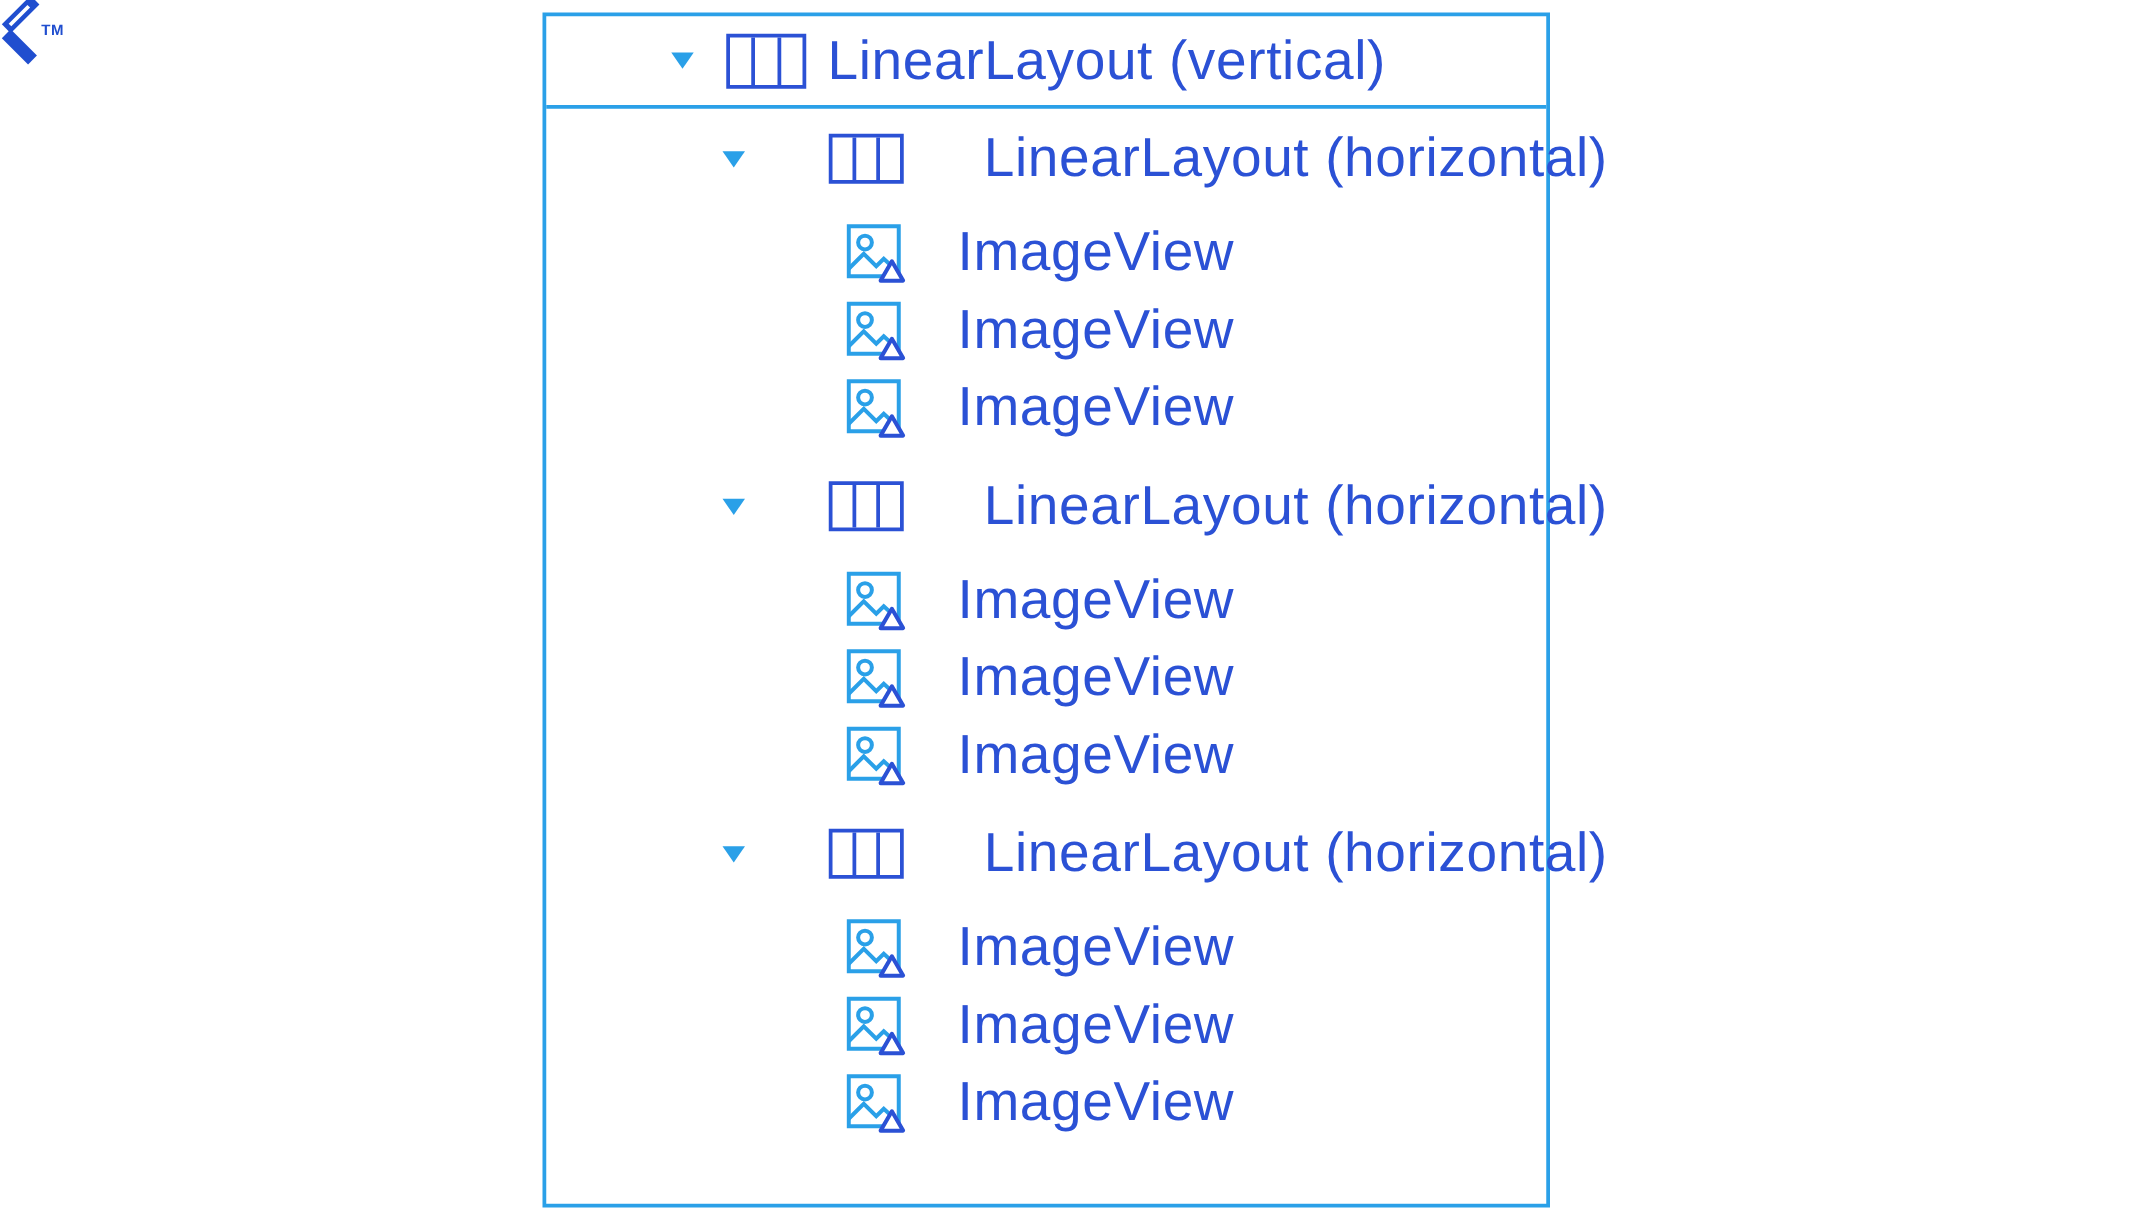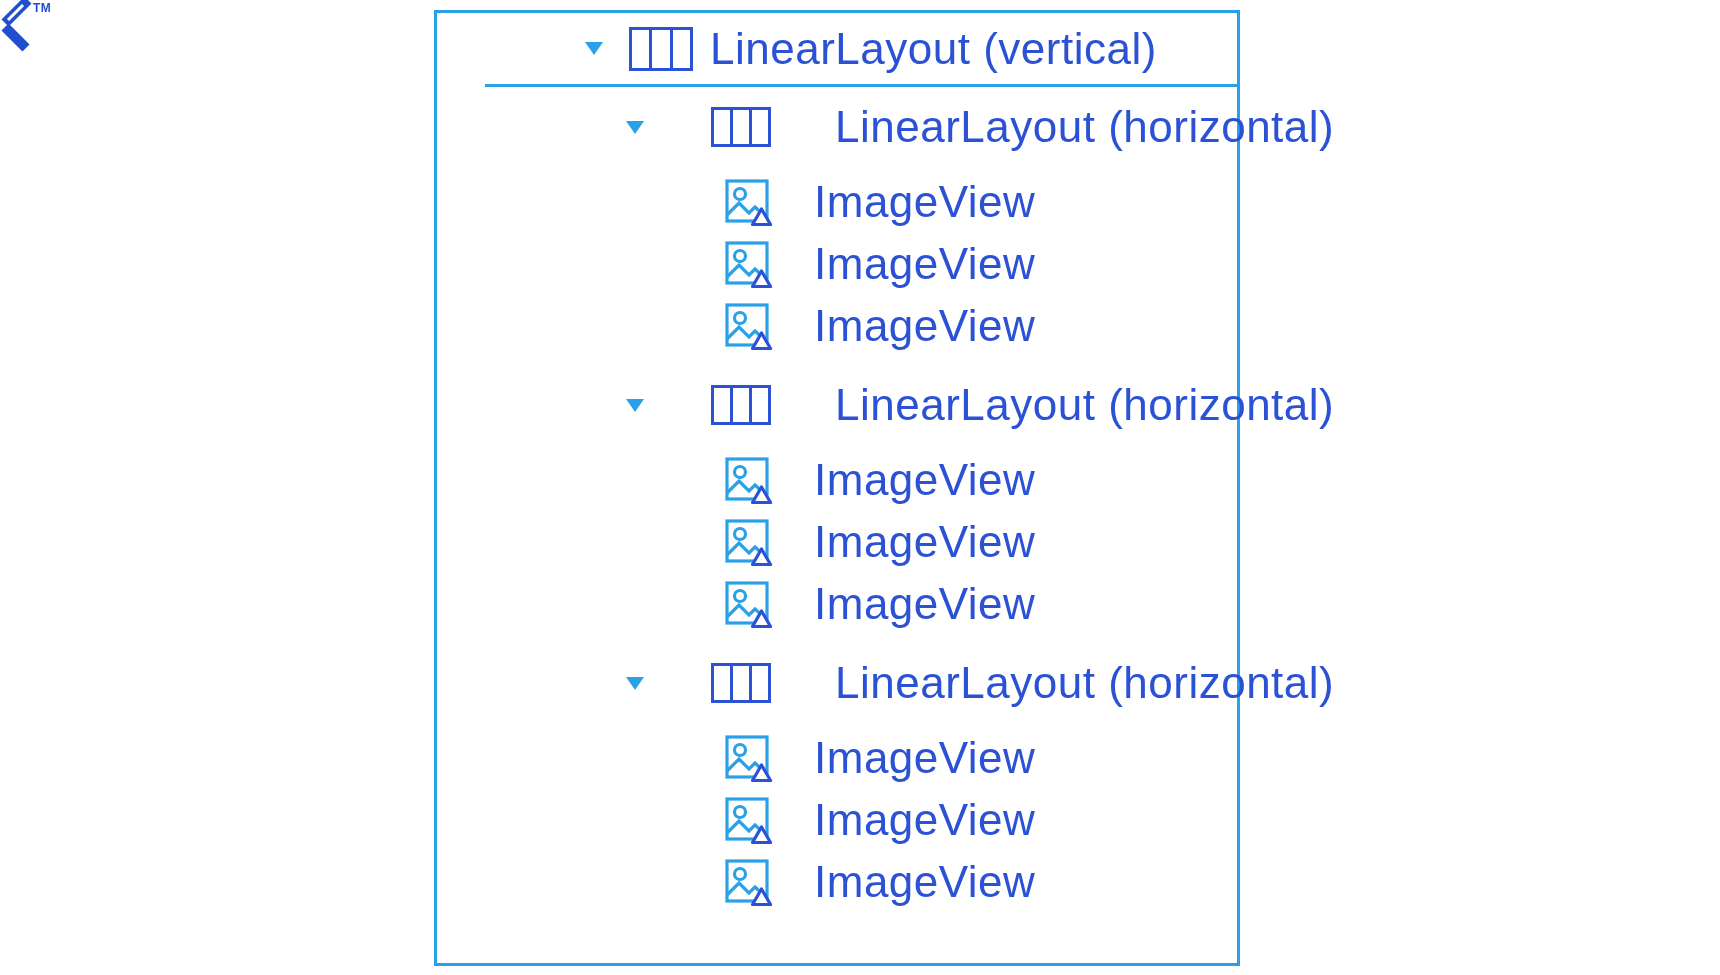--- a/index.html
+++ b/index.html
@@ -10,28 +10,28 @@
   html,body{margin:0;padding:0;background:#ffffff;}
   .stage{
     position:relative;width:1720px;height:975px;background:#ffffff;overflow:hidden;
     font-family:"Liberation Sans",sans-serif;
   }
 
   
   .brand{position:absolute;left:0;top:0;width:70px;height:60px;}
   .brand svg{position:absolute;left:-3px;top:-3px;}
   .brand .tm{
-    position:absolute;left:33px;top:1px;font-size:12px;font-weight:700;
+    position:absolute;left:33px;top:17px;font-size:12px;font-weight:700;
     color:var(--logo);letter-spacing:0.5px;
   }
 
   
   .tree-box{
     position:absolute;left:434px;top:10px;width:806px;height:956px;
-    border:3px solid var(--light);box-sizing:border-box;background:#fff;padding-left:48px;
+    border:3px solid var(--light);box-sizing:border-box;background:#fff;
   }
   .row{display:flex;align-items:center;}
   .lbl{
     color:var(--dark);font-size:44px;letter-spacing:0.5px;line-height:1;
     white-space:nowrap;
   }
 
   .header{
     height:74px;border-bottom:3px solid var(--light);
     padding-left:100px;box-sizing:border-box;

